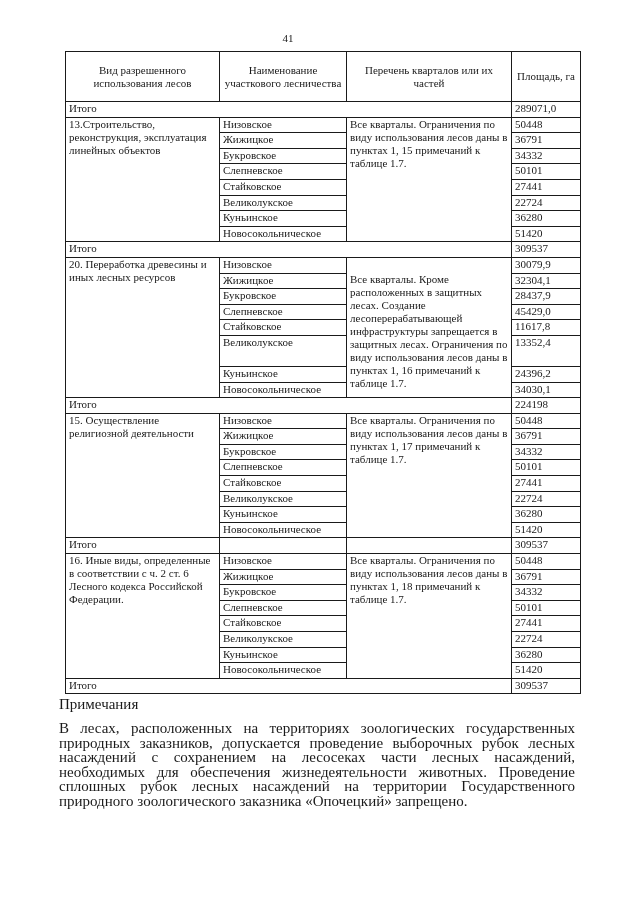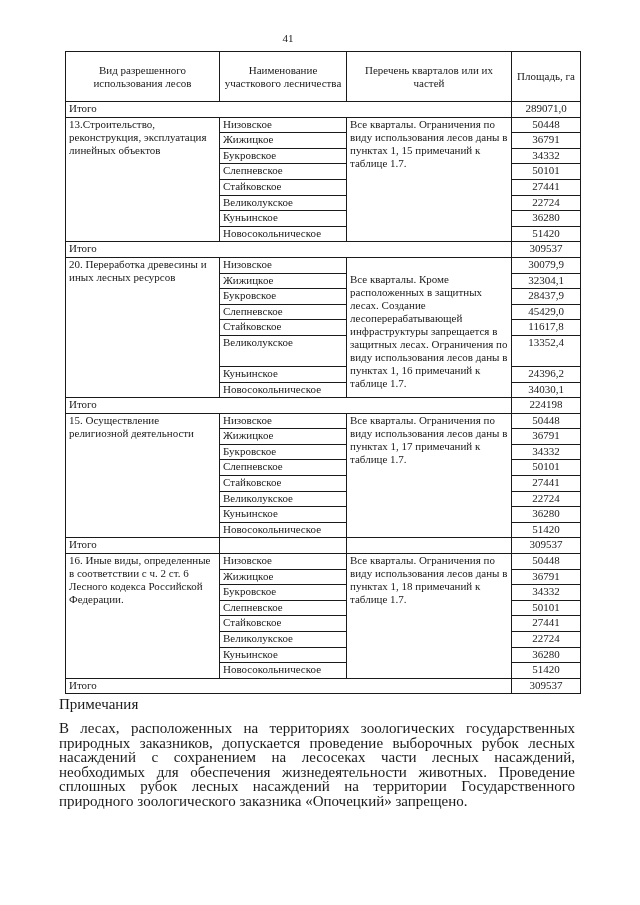--- a/index.html
+++ b/index.html
@@ -20,21 +20,21 @@
     border: 1px solid #1a1a1a; padding: 0 3px; vertical-align: top;
     font-weight: normal; font-size: 11px; line-height: 13px;
   }
   table.main th {
     text-align: center; vertical-align: middle; height: 49px; line-height: 13px;
   }
   col.c1 { width: 154px; }
   col.c2 { width: 127px; }
   col.c3 { width: 165px; }
   col.c4 { width: 69px; }
-  td.num { text-align: center; }
+  td.num { text-align: left; }
   td.desc { vertical-align: middle; padding: 2px 4px; line-height: 14px; }
   td.desc.top { vertical-align: top; padding-top: 15px; }
   tr.r td { height: 14.6px; }
   tr.tall td { height: 30px; }
   td.item { line-height: 15px; padding-top: 1px; }
   .notes {
     position: absolute; left: 59px; width: 516px; font-size: 15px; line-height: 14.6px;
   }
   .notes-title { top: 697px; }
   .notes-body { top: 721px; text-align: justify; }

